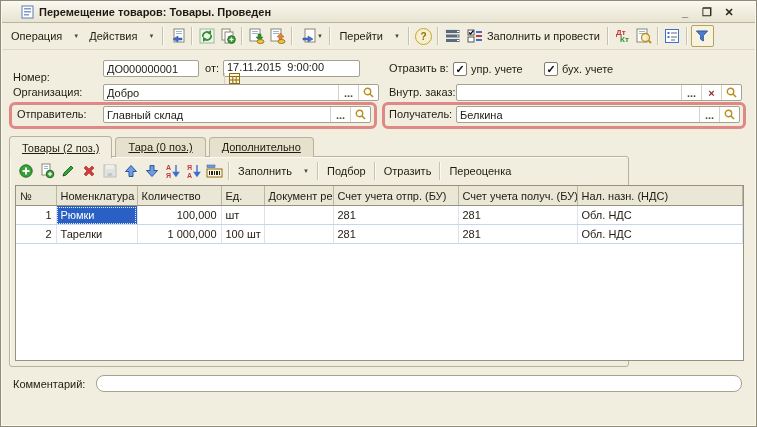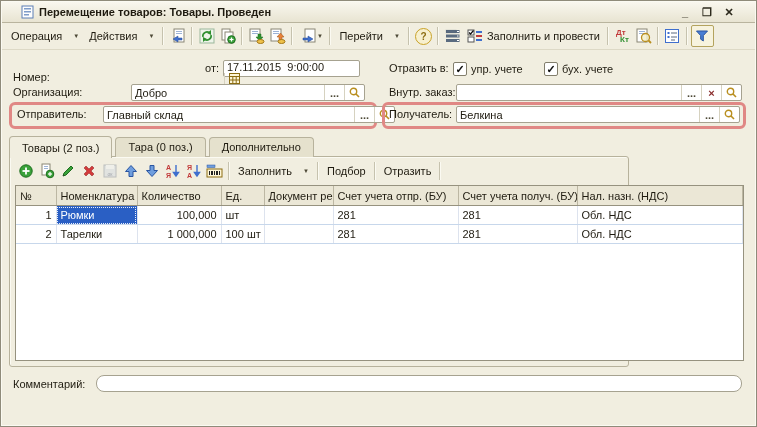--- a/index.html
+++ b/index.html
@@ -27,21 +27,21 @@
   .fieldbox{position:absolute;display:flex;align-items:stretch;height:17px;border:1px solid #a6a290;border-radius:2px;background:#fff;box-sizing:border-box;}
   .fieldbox input{flex:1;min-width:0;border:none;outline:none;background:transparent;font-family:"Liberation Sans",sans-serif;font-size:11px;padding:0 3px;color:#1f1b10;}
   .fbtn{width:19px;display:flex;align-items:center;justify-content:center;border-left:1px solid #d6d2c0;color:#4d4936;font-weight:bold;cursor:default;}
   .fbtn.clear{color:#8b2d2d;}
   .cbrow{position:absolute;display:flex;align-items:center;gap:4px;}
   .cb{width:12px;height:12px;border:1px solid #82store7e6c;border:1px solid #827e6c;background:#fff;display:flex;align-items:center;justify-content:center;font-size:11px;font-weight:bold;color:#111;border-radius:2px;}
   .hl{position:absolute;border:3px solid #e08885;border-radius:6px;box-sizing:border-box;}
 
   
   .tabs{position:absolute;left:8px;top:134px;height:22px;display:flex;align-items:flex-end;gap:3px;z-index:3;}
-  .tab{padding:3px 12px 4px 12px;border:1px solid #b7b29c;border-bottom:none;border-radius:4px 4px 0 0;background:#e5e1cd;white-space:nowrap;}
+  .tab{padding:3px 12px 4px 12px;border:1px solid #b7b29c;border-bottom:none;border-radius:4px 4px 0 0;background:#e5e1cd;white-space:nowrap;text-decoration:underline;}
   .tab.active{background:#f1eee0;padding-top:5px;margin-bottom:-1px;}
   .panel{position:absolute;left:8px;top:155px;width:620px;height:211px;box-sizing:border-box;border:1px solid #b7b29c;border-radius:0 3px 3px 3px;box-shadow:inset 1px 1px 0 #fbfaf2;}
   .ttoolbar{position:absolute;left:3px;top:2px;right:3px;height:24px;display:flex;align-items:center;padding:0 2px;}
 
   
   .grid{position:absolute;left:5px;top:28px;width:729px;height:176px;box-sizing:border-box;border:1px solid #96927f;background:#fff;overflow:hidden;}
   table.tbl{border-collapse:collapse;table-layout:fixed;width:727px;}
   .tbl th{height:19px;background:#ebe7d6;border-right:1px solid #bcb7a3;border-bottom:1px solid #96927f;font-weight:normal;text-align:left;padding:0 4px;white-space:nowrap;overflow:hidden;}
   .tbl td{height:18px;border-right:1px solid #dde3ee;border-bottom:1px solid #c7d7eb;padding:0 4px;white-space:nowrap;overflow:hidden;background:#fff;}
   .tbl td.num,.tbl th.num{text-align:right;}
@@ -200,20 +200,23 @@
     </span>
     <span class="sep"></span>
     <span class="ibtn pressed">
       <svg width="16" height="16" viewBox="0 0 16 16">
           <path d="M2.5 3 h11 l-4.2 4.6 v5.4 l-2.6 -1.8 v-3.6 Z" fill="#4a7fd4" stroke="#2a55a0"></path>
         </svg>
     </span>
   </div>
 
   <span class="lbl" style="left:12px;top:68px;text-align:center;">Номер:</span>
+  <span class="fieldbox" style="left:102px;top:59px;width:96px;">
+    <input value="ДО000000001" style="">
+  </span>
   <span class="lbl" style="left:204px;top:59px;">от:</span>
   <span class="fieldbox" style="left:222px;top:59px;width:137px;flex-direction:column;">
     <input value="17.11.2015  9:00:00" style="">
     <span class="fbtn">
       <svg width="11" height="11" viewBox="0 0 11 11">
           <rect x="0.5" y="0.5" width="10" height="10" fill="#fdf6d8" stroke="#8c6d12"></rect>
           <line x1="0.5" y1="3.5" x2="10.5" y2="3.5" stroke="#8c6d12"></line>
           <line x1="3.8" y1="3.5" x2="3.8" y2="10.5" stroke="#8c6d12"></line>
           <line x1="7.2" y1="3.5" x2="7.2" y2="10.5" stroke="#8c6d12"></line>
           <line x1="0.5" y1="7" x2="10.5" y2="7" stroke="#8c6d12"></line>
@@ -224,21 +227,21 @@
   <span class="cbrow" style="left:452px;top:61px;">
     <span class="cb">✓</span>
     <span>упр. учете</span>
   </span>
   <span class="cbrow" style="left:543px;top:61px;">
     <span class="cb">✓</span>
     <span>бух. учете</span>
   </span>
 
   <span class="lbl" style="left:12px;top:83px;">Организация:</span>
-  <span class="fieldbox" style="left:102px;top:83px;width:234px;margin-left:28px;">
+  <span class="fieldbox" style="left:102px;top:83px;width:276px;">
     <input value="Добро" style="">
     <span class="fbtn">...</span>
     <span class="fbtn">
         <svg width="11" height="11" viewBox="0 0 11 11">
           <circle cx="4.5" cy="4.5" r="3.2" fill="none" stroke="#b98e1f" stroke-width="1.4"></circle>
           <line x1="7" y1="7" x2="10" y2="10" stroke="#b98e1f" stroke-width="1.6"></line>
         </svg>
       </span>
   </span>
   <span class="lbl" style="left:388px;top:83px;">Внутр. заказ:</span>
@@ -249,21 +252,21 @@
     <span class="fbtn">
         <svg width="11" height="11" viewBox="0 0 11 11">
           <circle cx="4.5" cy="4.5" r="3.2" fill="none" stroke="#b98e1f" stroke-width="1.4"></circle>
           <line x1="7" y1="7" x2="10" y2="10" stroke="#b98e1f" stroke-width="1.6"></line>
         </svg>
       </span>
   </span>
 
   <div class="hl" style="left:8px;top:101px;width:368px;height:27px;"></div>
   <span class="lbl" style="left:16px;top:105px;">Отправитель:</span>
-  <span class="fieldbox" style="left:102px;top:105px;width:292px;">
+  <span class="fieldbox" style="left:102px;top:105px;width:268px;">
     <input value="Главный склад" style="">
     <span class="fbtn">...</span>
     <span class="fbtn">
         <svg width="11" height="11" viewBox="0 0 11 11">
           <circle cx="4.5" cy="4.5" r="3.2" fill="none" stroke="#b98e1f" stroke-width="1.4"></circle>
           <line x1="7" y1="7" x2="10" y2="10" stroke="#b98e1f" stroke-width="1.6"></line>
         </svg>
       </span>
   </span>
   <div class="hl" style="left:381px;top:101px;width:364px;height:27px;"></div>
@@ -360,20 +363,21 @@
       <span class="sep"></span>
       <span class="menubtn">
           <span>Заполнить</span>
           <span class="caret">▼</span>
         </span>
       <span class="sep"></span>
       <span class="menubtn">Подбор</span>
       <span class="sep"></span>
       <span class="menubtn">Отразить</span>
       <span class="sep"></span>
+      <span class="menubtn">Переоценка</span>
     </div>
 
     <div class="grid">
       <table class="tbl">
         <colgroup>
           <col style="width:40px">
             <col style="width:81px">
             <col style="width:84px">
             <col style="width:43px">
           <col style="width:69px">

